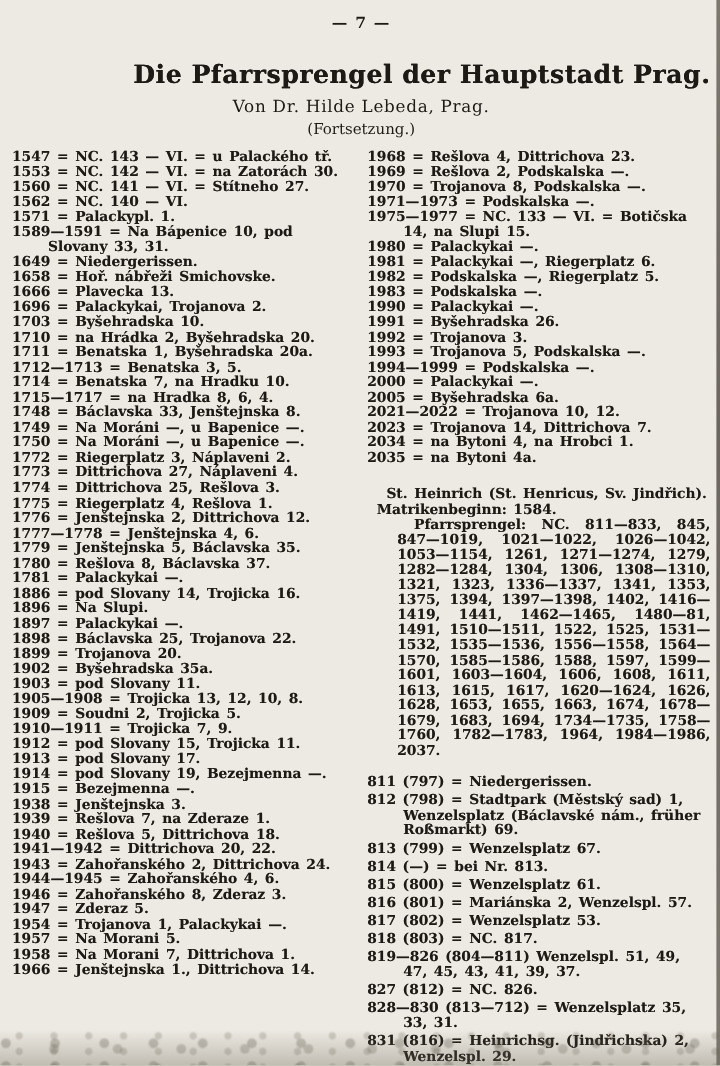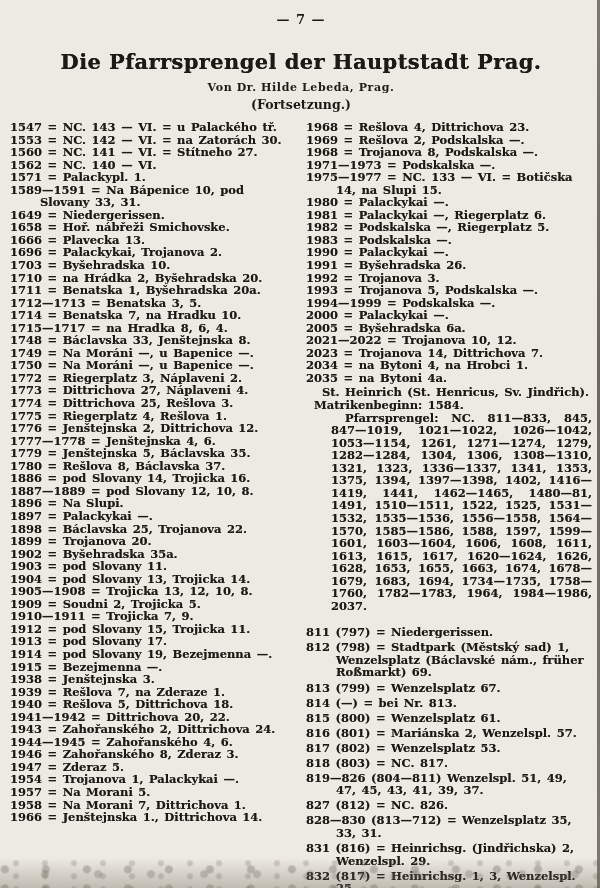--- a/index.html
+++ b/index.html
@@ -30,36 +30,36 @@
       radial-gradient(circle at 12% 60%, rgba(90,85,72,.30) 0 3px, transparent 5px),
       radial-gradient(circle at 55% 40%, rgba(90,85,72,.22) 0 2px, transparent 4px),
       radial-gradient(circle at 85% 70%, rgba(90,85,72,.26) 0 3px, transparent 5px),
       linear-gradient(180deg, transparent, rgba(108,102,88,.35));
     background-size:41px 19px, 29px 13px, 53px 23px, 100% 100%;
   }
   .pagenum {
     text-align:center; font-size:13px; font-weight:bold; letter-spacing:1px;
   }
   .title {
-    margin:22px 0 0 0; text-align:center;
+    margin:22px 0 0 0; text-align:right;
     font-size:21px; font-weight:bold; letter-spacing:.4px;
     text-shadow:0 0 .5px currentColor;
   }
-  .byline { margin-top:7px; text-align:center; font-size:11px; font-weight:bold; letter-spacing:.6px; }
-  .cont   { margin-top:3px;  text-align:center; font-size:12.5px; font-weight:bold; }
+  .byline { margin-top:7px; text-align:center; font-size:14px; font-weight:normal; letter-spacing:.6px; }
+  .cont   { margin-top:3px;  text-align:center; font-size:12.5px; font-weight:normal; }
   .cols {
     margin-top:9px;
     display:flex; gap:10px;
     font-size:11.5px; line-height:12.55px; font-weight:bold;
     word-spacing:1.5px;
     text-shadow:0 0 .4px rgba(30,26,20,.55);
   }
   .col { width:288px; }
   .entry { padding-left:30px; text-indent:-30px; }
-  .sec-heading { padding-left:16px; margin-top:2px; }
+  .sec-heading { padding-left:16px; margin-top:18px; }
   .sec-line    { padding-left:8px; }
   .sec-para    { text-indent:14px; text-align:justify;margin-left:25px; }
   .sec-entries { margin-top:14px; }
   .sec-entries .entry { margin-top:2.5px; }
 </style>
 </head>
 <body>
 
 <div class="page">
   <div class="pagenum">— 7 —</div>
@@ -89,29 +89,28 @@
         <div class="entry">1749 = Na Moráni —, u Bapenice —.</div>
         <div class="entry">1750 = Na Moráni —, u Bapenice —.</div>
         <div class="entry">1772 = Riegerplatz 3, Náplaveni 2.</div>
         <div class="entry">1773 = Dittrichova 27, Náplaveni 4.</div>
         <div class="entry">1774 = Dittrichova 25, Rešlova 3.</div>
         <div class="entry">1775 = Riegerplatz 4, Rešlova 1.</div>
         <div class="entry">1776 = Jenštejnska 2, Dittrichova 12.</div>
         <div class="entry">1777—1778 = Jenštejnska 4, 6.</div>
         <div class="entry">1779 = Jenštejnska 5, Báclavska 35.</div>
         <div class="entry">1780 = Rešlova 8, Báclavska 37.</div>
+        <div class="entry">1781 = Palackykai —.</div>
         <div class="entry">1886 = pod Slovany 14, Trojicka 16.</div>
-        <div class="entry">1887—1889 = pod Slovany 12, 10, 8.</div>
         <div class="entry">1896 = Na Slupi.</div>
         <div class="entry">1897 = Palackykai —.</div>
         <div class="entry">1898 = Báclavska 25, Trojanova 22.</div>
         <div class="entry">1899 = Trojanova 20.</div>
         <div class="entry">1902 = Byšehradska 35a.</div>
         <div class="entry">1903 = pod Slovany 11.</div>
-        <div class="entry">1904 = pod Slovany 13, Trojicka 14.</div>
         <div class="entry">1905—1908 = Trojicka 13, 12, 10, 8.</div>
         <div class="entry">1909 = Soudni 2, Trojicka 5.</div>
         <div class="entry">1910—1911 = Trojicka 7, 9.</div>
         <div class="entry">1912 = pod Slovany 15, Trojicka 11.</div>
         <div class="entry">1913 = pod Slovany 17.</div>
         <div class="entry">1914 = pod Slovany 19, Bezejmenna —.</div>
         <div class="entry">1915 = Bezejmenna —.</div>
         <div class="entry">1938 = Jenštejnska 3.</div>
         <div class="entry">1939 = Rešlova 7, na Zderaze 1.</div>
         <div class="entry">1940 = Rešlova 5, Dittrichova 18.</div>
@@ -123,21 +122,21 @@
         <div class="entry">1954 = Trojanova 1, Palackykai —.</div>
         <div class="entry">1957 = Na Morani 5.</div>
         <div class="entry">1958 = Na Morani 7, Dittrichova 1.</div>
         <div class="entry">1966 = Jenštejnska 1., Dittrichova 14.</div>
       </div>
 
     <div class="col">
       <div>
           <div class="entry">1968 = Rešlova 4, Dittrichova 23.</div>
           <div class="entry">1969 = Rešlova 2, Podskalska —.</div>
-          <div class="entry">1968 = Trojanova 8, Podskalska —.</div>
+          <div class="entry">1970 = Trojanova 8, Podskalska —.</div>
           <div class="entry">1971—1973 = Podskalska —.</div>
           <div class="entry">1975—1977 = NC. 133 — VI. = Botičska 14, na Slupi 15.</div>
           <div class="entry">1980 = Palackykai —.</div>
           <div class="entry">1981 = Palackykai —, Riegerplatz 6.</div>
           <div class="entry">1982 = Podskalska —, Riegerplatz 5.</div>
           <div class="entry">1983 = Podskalska —.</div>
           <div class="entry">1990 = Palackykai —.</div>
           <div class="entry">1991 = Byšehradska 26.</div>
           <div class="entry">1992 = Trojanova 3.</div>
           <div class="entry">1993 = Trojanova 5, Podskalska —.</div>

